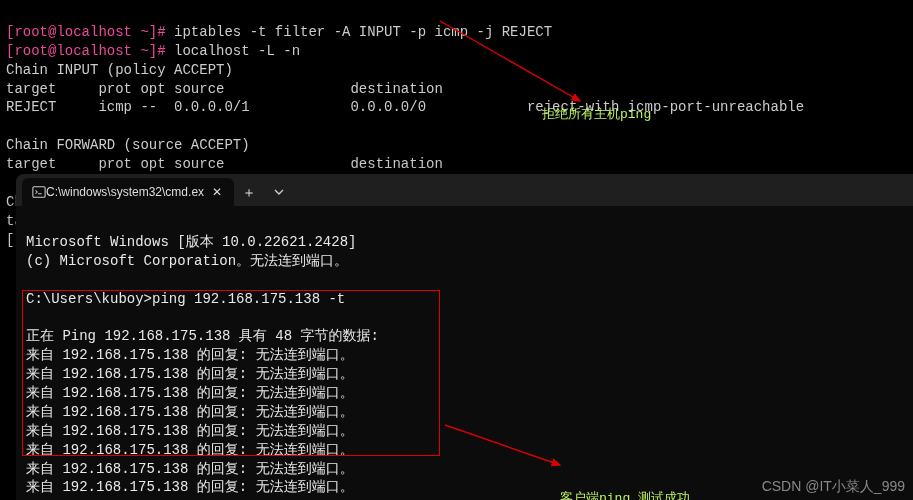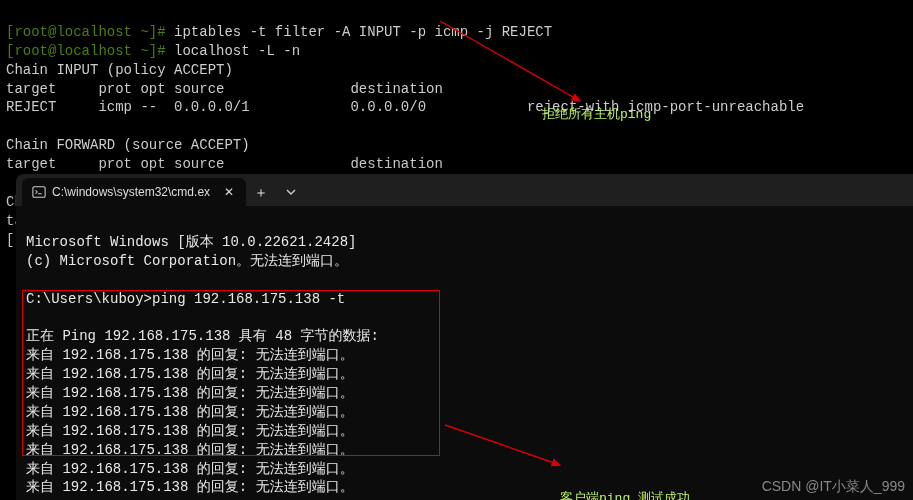--- a/index.html
+++ b/index.html
@@ -4,37 +4,37 @@
 <style>
   * { margin: 0; padding: 0; box-sizing: border-box; }
   body {
     width: 913px; height: 500px;
     background: #000; color: #ccc;
     font-family: Consolas, "Courier New", monospace;
     font-size: 14px; line-height: 1.35;
     overflow: hidden; position: relative;
   }
   .linux-term { padding: 4px 6px 2px; white-space: pre; }
-  .prompt-user { color: #4d7c0f; }
+  .prompt-user { color: #ec4899; }
 
   .annotation { position: absolute; color: #bef264; font-size: 13px; font-family: Liberation Mono, monospace; }
   .arrow-svg { position: absolute; pointer-events: none; }
 
   .cmd-window {
     position: absolute; left: 16px; top: 174px; right: 0; bottom: 0;
     background: #0c0c0c; border-top-left-radius: 8px;
     box-shadow: 0 -2px 10px rgba(0,0,0,.5);
   }
   .titlebar {
     display: flex; align-items: center; height: 32px;
     background: #1f1f1f; border-top-left-radius: 8px; padding-left: 6px;
     font-family: "Segoe UI", sans-serif; font-size: 12px; color: #ddd;
   }
   .tab {
-    display: flex; align-items: center; gap: 6px;
+    display: flex; align-items: center; 
     background: #0c0c0c; height: 28px; margin-top: 4px;
     padding: 0 10px 0 10px; border-top-left-radius: 6px; border-top-right-radius: 6px;
   }
   .tab .term-icon { width: 14px; height: 14px; }
   .tab .close {
     width: 14px; height: 14px; display: flex; align-items: center; justify-content: center;
     margin-left: 6px; font-size: 12px; cursor: pointer;
   }
   .new-tab, .dropdown {
     width: 30px; height: 28px; margin-top: 4px;

